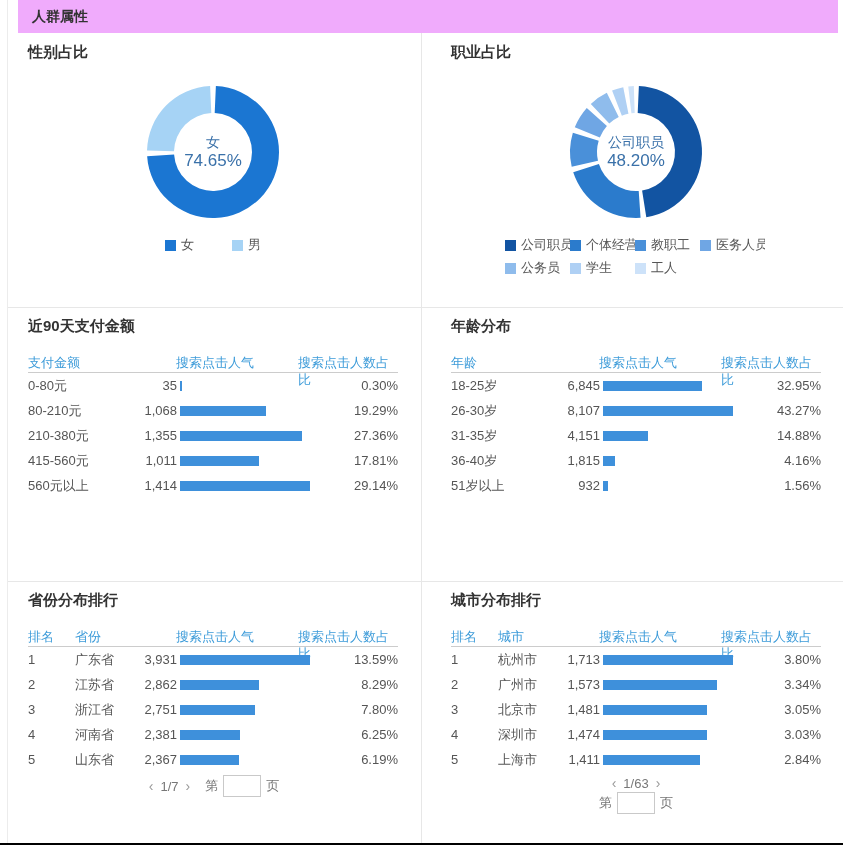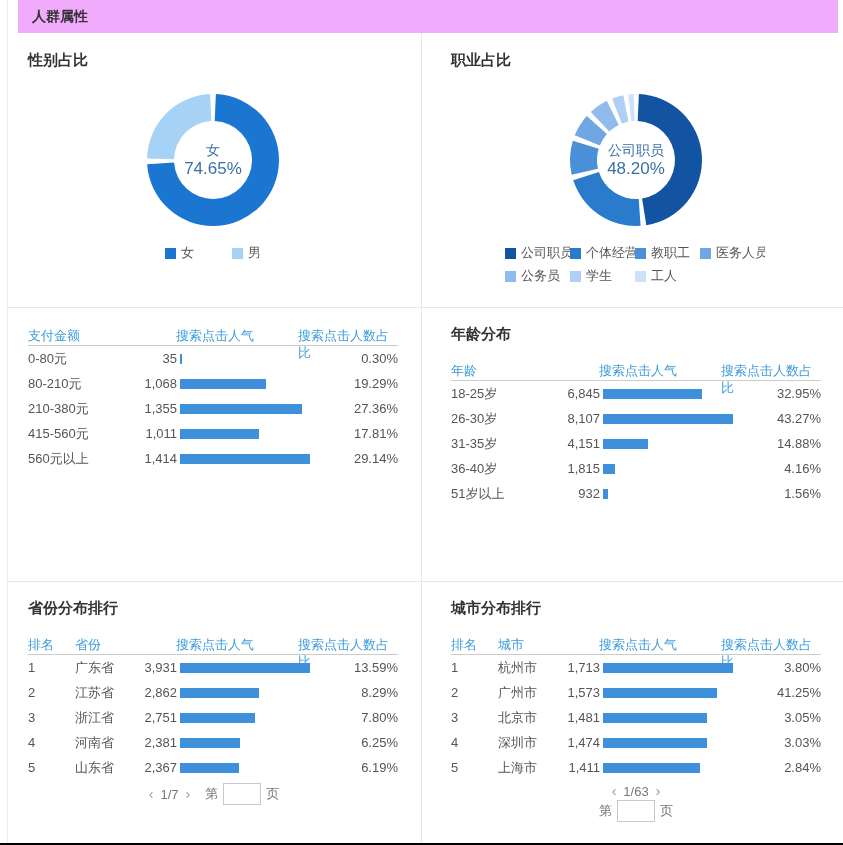--- a/index.html
+++ b/index.html
@@ -13,21 +13,21 @@
   .section-header{
     position:absolute;left:18px;top:0;width:820px;height:33px;
     background:#f0abfc;line-height:33px;padding-left:14px;box-sizing:border-box;
   }
   .section-title{font-weight:bold;font-size:14px;color:#333;}
   .vdivider{position:absolute;left:421px;top:33px;bottom:2px;width:1px;background:#e7e7e7;}
   .hdivider{position:absolute;left:8px;right:0;height:1px;background:#e7e7e7;}
   .hdivider.h1{top:307px;} .hdivider.h2{top:581px;}
   .bottom-bar{position:absolute;left:0;top:843px;width:843px;height:2px;background:#000;}
 
-  .panel{position:absolute;width:421px;box-sizing:border-box;padding-top:18px;}
+  .panel{position:absolute;width:421px;box-sizing:border-box;padding-top:10px;}
   .panel-l{left:0;padding-left:28px;padding-right:23px;}
   .panel-r{left:430px;padding-left:21px;padding-right:30px;}
   .row1{top:33px;height:274px;} .row2{top:307px;height:274px;} .row3{top:581px;height:262px;}
   .ptitle{margin:0 0 16px 0;font-size:15px;font-weight:bold;color:#333;}
 
   
   .donut-wrap{position:relative;width:140px;height:140px;margin:20px auto 0 auto;}
   .donut-center{
     position:absolute;left:0;top:0;width:140px;height:140px;
     display:flex;flex-direction:column;align-items:center;justify-content:center;
@@ -148,20 +148,21 @@
         <span>学生</span>
       </span>
       <span class="lg-item">
         <span class="lg-swatch" style="background: rgb(205, 226, 249);"></span>
         <span>工人</span>
       </span>
     </div>
 </section>
 
 <section class="panel panel-l row2">
+  <h3 class="ptitle">近90天支付金额</h3>
   <div class="thead">
     <span class="th th-c1">支付金额</span>
     <span class="th th-main">搜索点击人气</span>
     <span class="th th-pct">搜索点击人数占比</span>
   </div>
   <div class="trows">
       <div class="trow">
         <span class="c-label">0-80元</span>
         <span class="c-val">35</span>
         <span class="c-barwrap">
@@ -340,21 +341,21 @@
         </span>
         <span class="c-pct">3.80%</span>
       </div>
       <div class="trow ranked">
         <span class="c-rank">2</span>
         <span class="c-name">广州市</span>
         <span class="c-val">1,573</span>
         <span class="c-barwrap">
           <span class="c-bar" style="width: 114px; background: rgb(62, 144, 219);"></span>
         </span>
-        <span class="c-pct">41.25%</span>
+        <span class="c-pct">3.34%</span>
       </div>
       <div class="trow ranked">
         <span class="c-rank">3</span>
         <span class="c-name">北京市</span>
         <span class="c-val">1,481</span>
         <span class="c-barwrap">
           <span class="c-bar" style="width: 104px; background: rgb(62, 144, 219);"></span>
         </span>
         <span class="c-pct">3.05%</span>
       </div>

